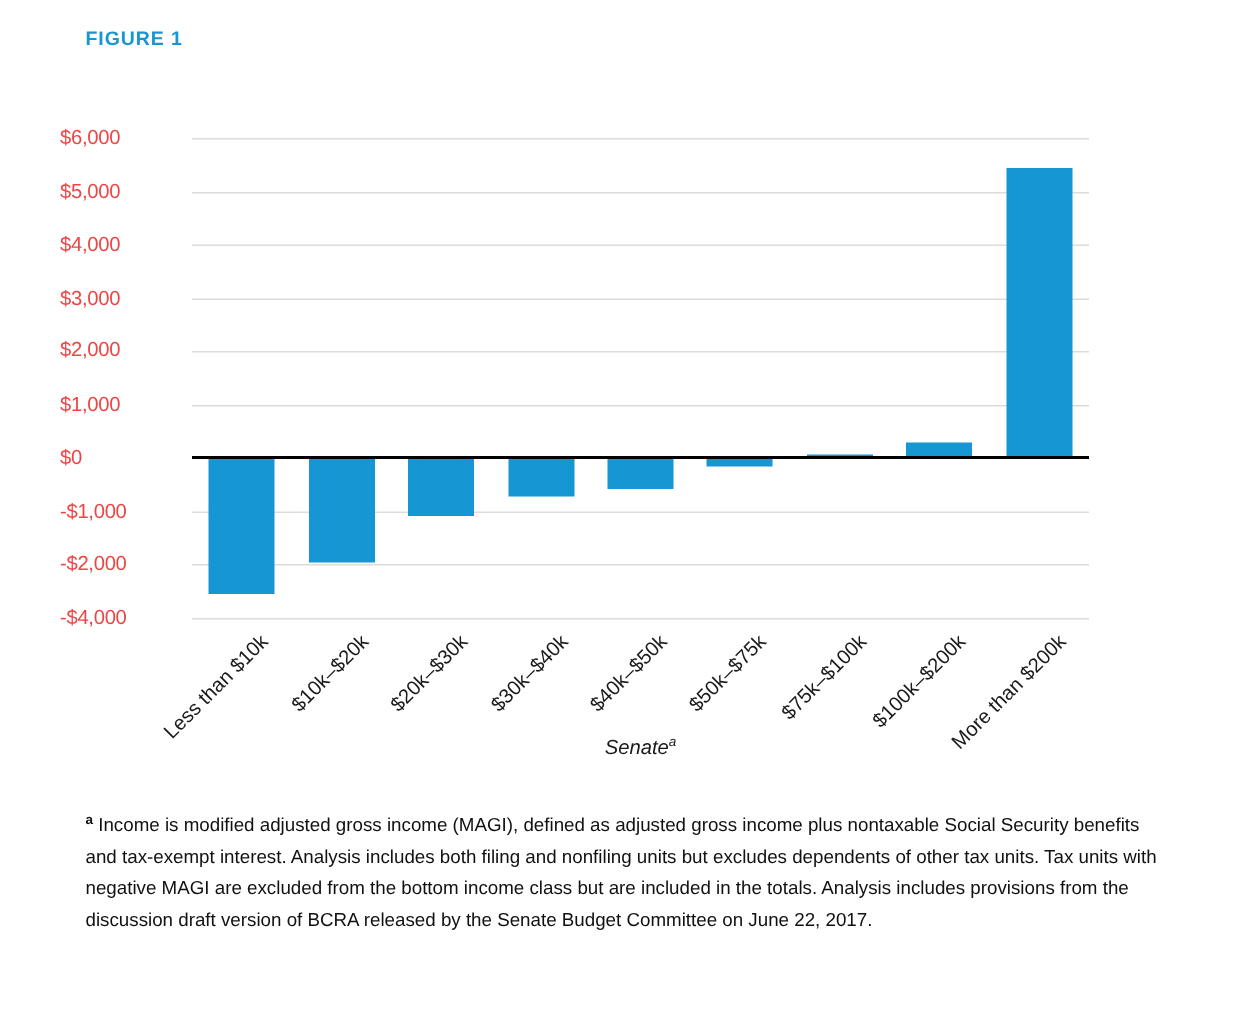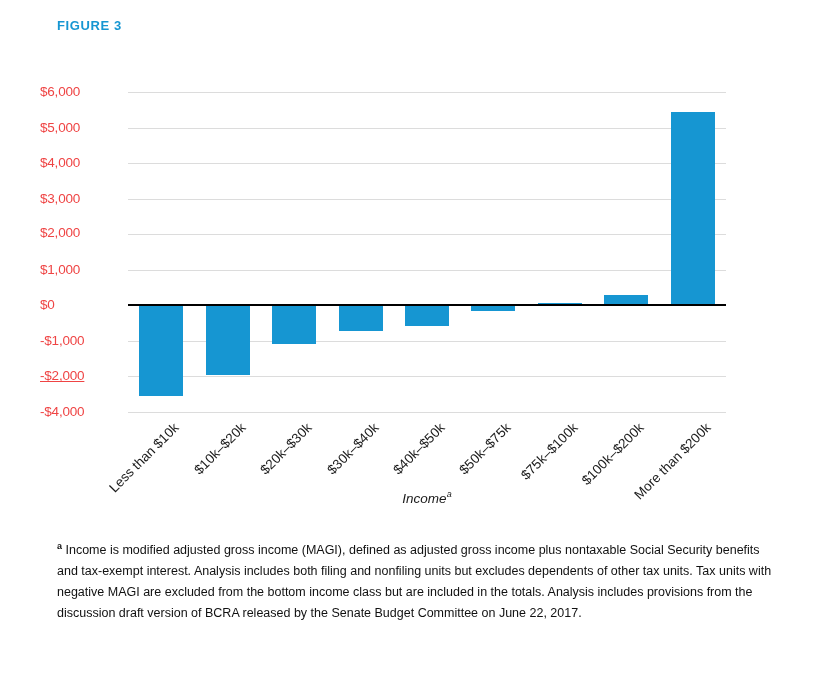--- a/index.html
+++ b/index.html
@@ -97,34 +97,34 @@
     color: #111111;
   }
   .footer p { margin: 0; }
   .footer sup { font-size: 9px; font-weight: bold; }
 </style>
 </head>
 <body>
 
 <div class="page" style="--accent: #1696d2; --bar: #1696d2; --grid: #dcdcdc; --zero: #000000;">
 
-  <div class="figure-label">FIGURE 3</div>
+  <div class="figure-label">FIGURE 1</div>
 
 
   <div>
     <div id="yLabels">
         <div class="y-label" style="top: 83px;">$6,000</div>
         <div class="y-label" style="top: 118.556px;">$5,000</div>
         <div class="y-label" style="top: 154.111px;">$4,000</div>
         <div class="y-label" style="top: 189.667px;">$3,000</div>
         <div class="y-label" style="top: 224px;">$2,000</div>
         <div class="y-label" style="top: 260.778px;">$1,000</div>
         <div class="y-label" style="top: 296.333px;">$0</div>
         <div class="y-label" style="top: 331.889px;">-$1,000</div>
-        <div class="y-label" style="top: 367.444px; text-decoration: underline;">-$2,000</div>
+        <div class="y-label" style="top: 367.444px;">-$2,000</div>
         <div class="y-label" style="top: 403px;">-$4,000</div>
       </div>
     <div class="plot" id="plot">
         <div class="gridline" style="top: 0px;"></div>
         <div class="gridline" style="top: 35.5556px;"></div>
         <div class="gridline" style="top: 71.1111px;"></div>
         <div class="gridline" style="top: 106.667px;"></div>
         <div class="gridline" style="top: 142.222px;"></div>
         <div class="gridline" style="top: 177.778px;"></div>
         <div class="zero-line" style="top: 212.333px;"></div>
@@ -145,20 +145,20 @@
         <div class="x-label" style="left: -116.778px; top: 8px;">Less than $10k</div>
         <div class="x-label" style="left: -50.3333px; top: 8px;">$10k–$20k</div>
         <div class="x-label" style="left: 16.1111px; top: 8px;">$20k–$30k</div>
         <div class="x-label" style="left: 82.5556px; top: 8px;">$30k–$40k</div>
         <div class="x-label" style="left: 149px; top: 8px;">$40k–$50k</div>
         <div class="x-label" style="left: 215.444px; top: 8px;">$50k–$75k</div>
         <div class="x-label" style="left: 281.889px; top: 8px;">$75k–$100k</div>
         <div class="x-label" style="left: 348.333px; top: 8px;">$100k–$200k</div>
         <div class="x-label" style="left: 414.778px; top: 8px;">More than $200k</div>
       </div>
-    <div class="x-axis-title"><span>Income</span><sup>a</sup></div>
+    <div class="x-axis-title"><span>Senate</span><sup>a</sup></div>
   </div>
 
   <div class="footer">
     <p><sup>a</sup><span> Income is modified adjusted gross income (MAGI), defined as adjusted gross income plus nontaxable Social Security benefits and tax-exempt interest. Analysis includes both filing and nonfiling units but excludes dependents of other tax units. Tax units with negative MAGI are excluded from the bottom income class but are included in the totals. Analysis includes provisions from the discussion draft version of BCRA released by the Senate Budget Committee on June 22, 2017.</span></p>
   </div>
 
 </div>
 
 </body></html>

